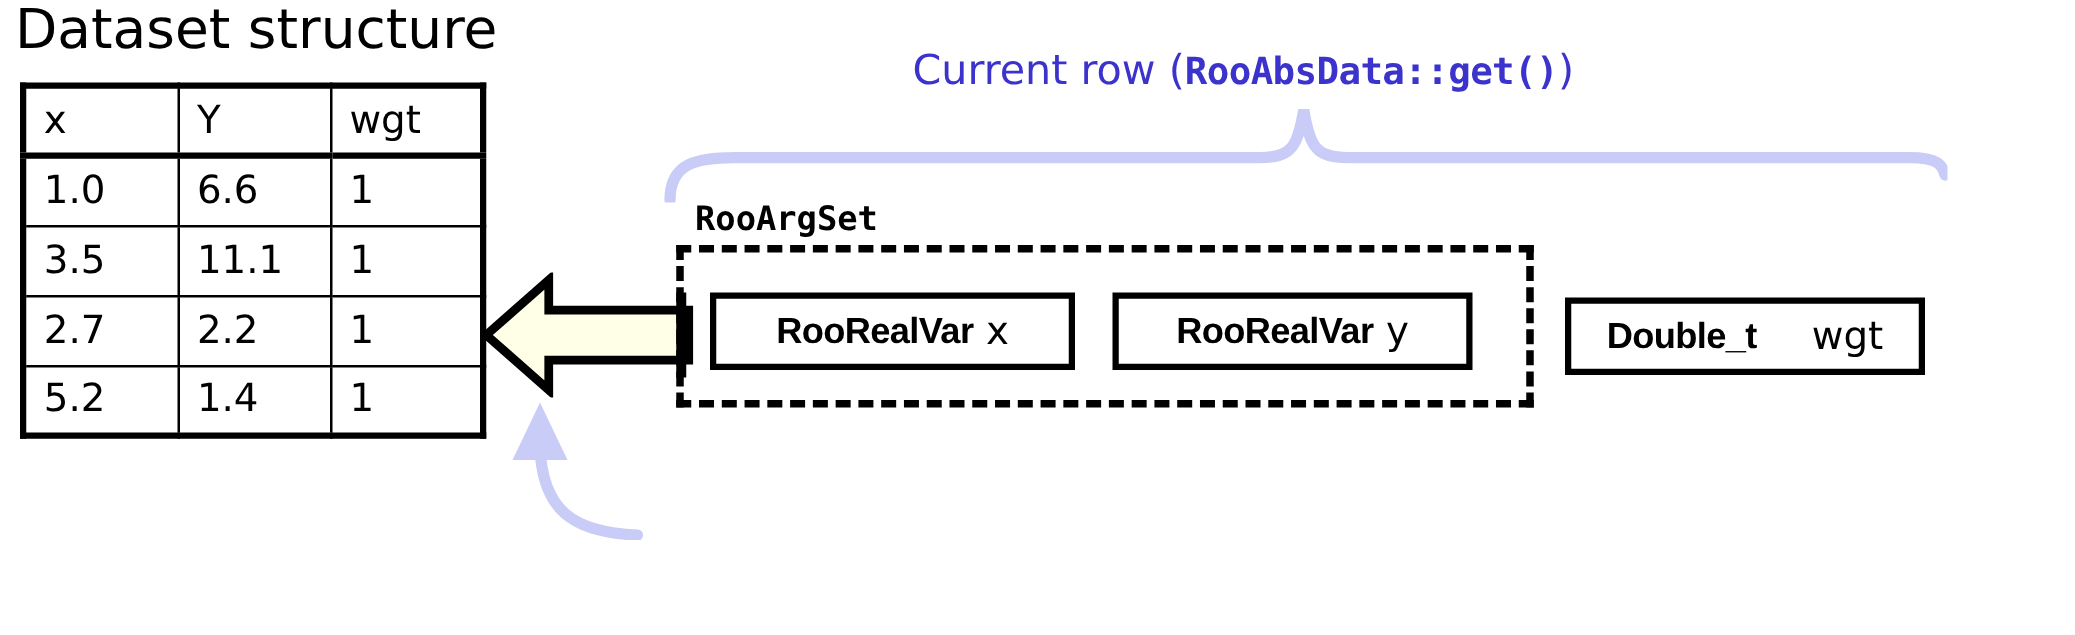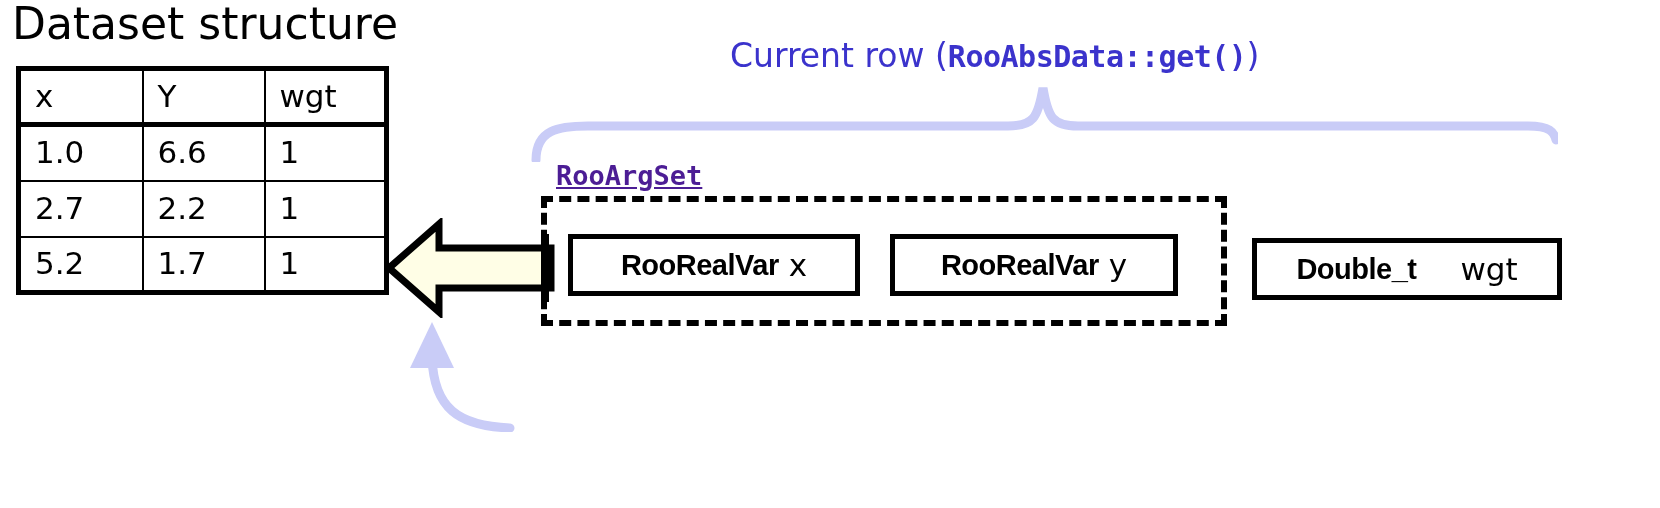--- a/index.html
+++ b/index.html
@@ -113,23 +113,22 @@
   }
 
   
   #rooargset-label {
     position: absolute;
     left: 556px;
     top: 160px;
     font-family: "DejaVu Sans Mono", monospace;
     font-weight: 700;
     font-size: 27px;
-    color: #4c1d95;
-    white-space: nowrap;
-    text-decoration: underline;
+    color: #000000;
+    white-space: nowrap;
   }
 
   
   #rooargset-box {
     position: absolute;
     left: 541px;
     top: 196px;
     width: 686px;
     height: 130px;
     border: 6px dashed #000000;
@@ -170,21 +169,21 @@
   }
   #member-y {
     left: 890px;
     top: 234px;
     width: 288px;
     height: 62px;
   }
   #member-wgt {
     left: 1252px;
     top: 238px;
-    width: 310px;
+    width: 288px;
     height: 62px;
     gap: 34px;
   }
 </style>
 </head>
 <body>
 
 <div id="canvas">
 
   <div id="page-title">Dataset structure</div>
@@ -202,27 +201,32 @@
         <th>wgt</th>
       </tr>
     </thead>
     <tbody>
       <tr>
         <td>1.0</td>
         <td>6.6</td>
         <td>1</td>
       </tr>
       <tr>
+        <td>3.5</td>
+        <td>11.1</td>
+        <td>1</td>
+      </tr>
+      <tr>
         <td>2.7</td>
         <td>2.2</td>
         <td>1</td>
       </tr>
       <tr>
         <td>5.2</td>
-        <td>1.7</td>
+        <td>1.4</td>
         <td>1</td>
       </tr>
     </tbody>
   </table>
 
   <svg id="top-brace" viewBox="0 0 1030 80">
     <path d="M 8 78
              C 8 48, 30 44, 60 44
              L 480 44
              C 505 44, 510 36, 515 6

